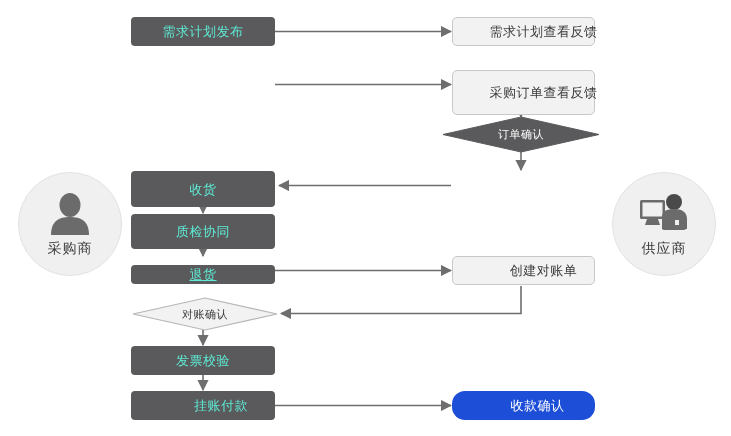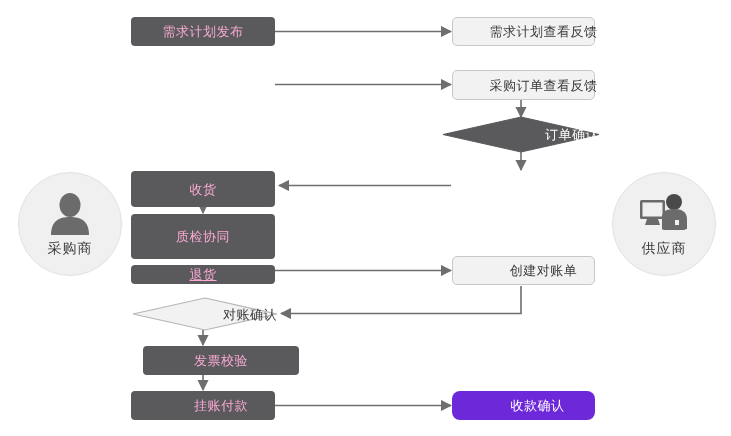--- a/index.html
+++ b/index.html
@@ -30,42 +30,42 @@
     display: flex;
     align-items: center;
     justify-content: center;
     font-size: 13px;
     line-height: 1;
     white-space: nowrap;
     letter-spacing: 0.5px;
   }
   .node-dark {
     background: #5a5a5c;
-    color: #f9a8d4;
+    color: #5eead4;
     border-radius: 4px;
   }
   .node-light {
     background: #f2f2f2;
     color: #3a3a3a;
     border: 1px solid #c8c8c8;
     border-radius: 5px;
     padding-left: 40px;
   }
   .node-mid {
-    background: #6d28d9;
+    background: #1d4ed8;
     color: #ffffff;
-    border-radius: 8px;
+    border-radius: 13px;
     padding-left: 28px;
   }
   .diamond-label {
     position: absolute;
     display: flex;
     align-items: center;
-    justify-content: flex-end;
-    font-size: 13px;
+    justify-content: center;
+    font-size: 11px;
     line-height: 1;
     white-space: nowrap;
     letter-spacing: 0.5px;
     pointer-events: none;
   }
   .diamond-label-dark { color: #ffffff; }
   .diamond-label-light { color: #3a3a3a; }
 
   .actor {
     position: absolute;
@@ -160,50 +160,50 @@
 
   <div class="node node-dark" style="left:131px; top:17px; width:144px; height:29px;">
     <span>需求计划发布</span>
   </div>
 
   <div class="node node-light" style="left:452px; top:17px; width:143px; height:29px;">
     <span>需求计划查看反馈</span>
   </div>
 
 
-  <div class="node node-light" style="left:452px; top:70px; width:143px; height:30px;">
+  <div class="node node-light" style="left:452px; top:70px; width:143px; height:45px;">
     <span>采购订单查看反馈</span>
   </div>
 
   <div class="diamond-label diamond-label-dark" style="left:443px; top:122px; width:156px; height:25px;">
     <span>订单确认</span>
   </div>
 
 
   <div class="node node-dark" style="left:131px; top:171px; width:144px; height:36px;">
     <span>收货</span>
   </div>
 
-  <div class="node node-dark" style="left:131px; top:214px; width:144px; height:45px;align-items:center;">
+  <div class="node node-dark" style="left:131px; top:214px; width:144px; height:35px;align-items:center;">
     <span>质检协同</span>
   </div>
 
   <div class="node node-dark" style="left:131px; top:265px; width:144px; height:19px;text-decoration:underline;">
     <span>退货</span>
   </div>
 
   <div class="node node-light" style="left:452px; top:256px; width:143px; height:29px;">
     <span>创建对账单</span>
   </div>
 
   <div class="diamond-label diamond-label-light" style="left:133px; top:302px; width:144px; height:24px;font-family:Liberation Serif, serif;">
     <span>对账确认</span>
   </div>
 
-  <div class="node node-dark" style="left:143px; top:346px; width:156px; height:29px;">
+  <div class="node node-dark" style="left:131px; top:346px; width:144px; height:29px;">
     <span>发票校验</span>
   </div>
 
   <div class="node node-dark" style="left:131px; top:391px; width:144px; height:29px;padding-left:36px;">
     <span>挂账付款</span>
   </div>
 
   <div class="node node-mid" style="left:452px; top:391px; width:143px; height:29px;">
     <span>收款确认</span>
   </div>

